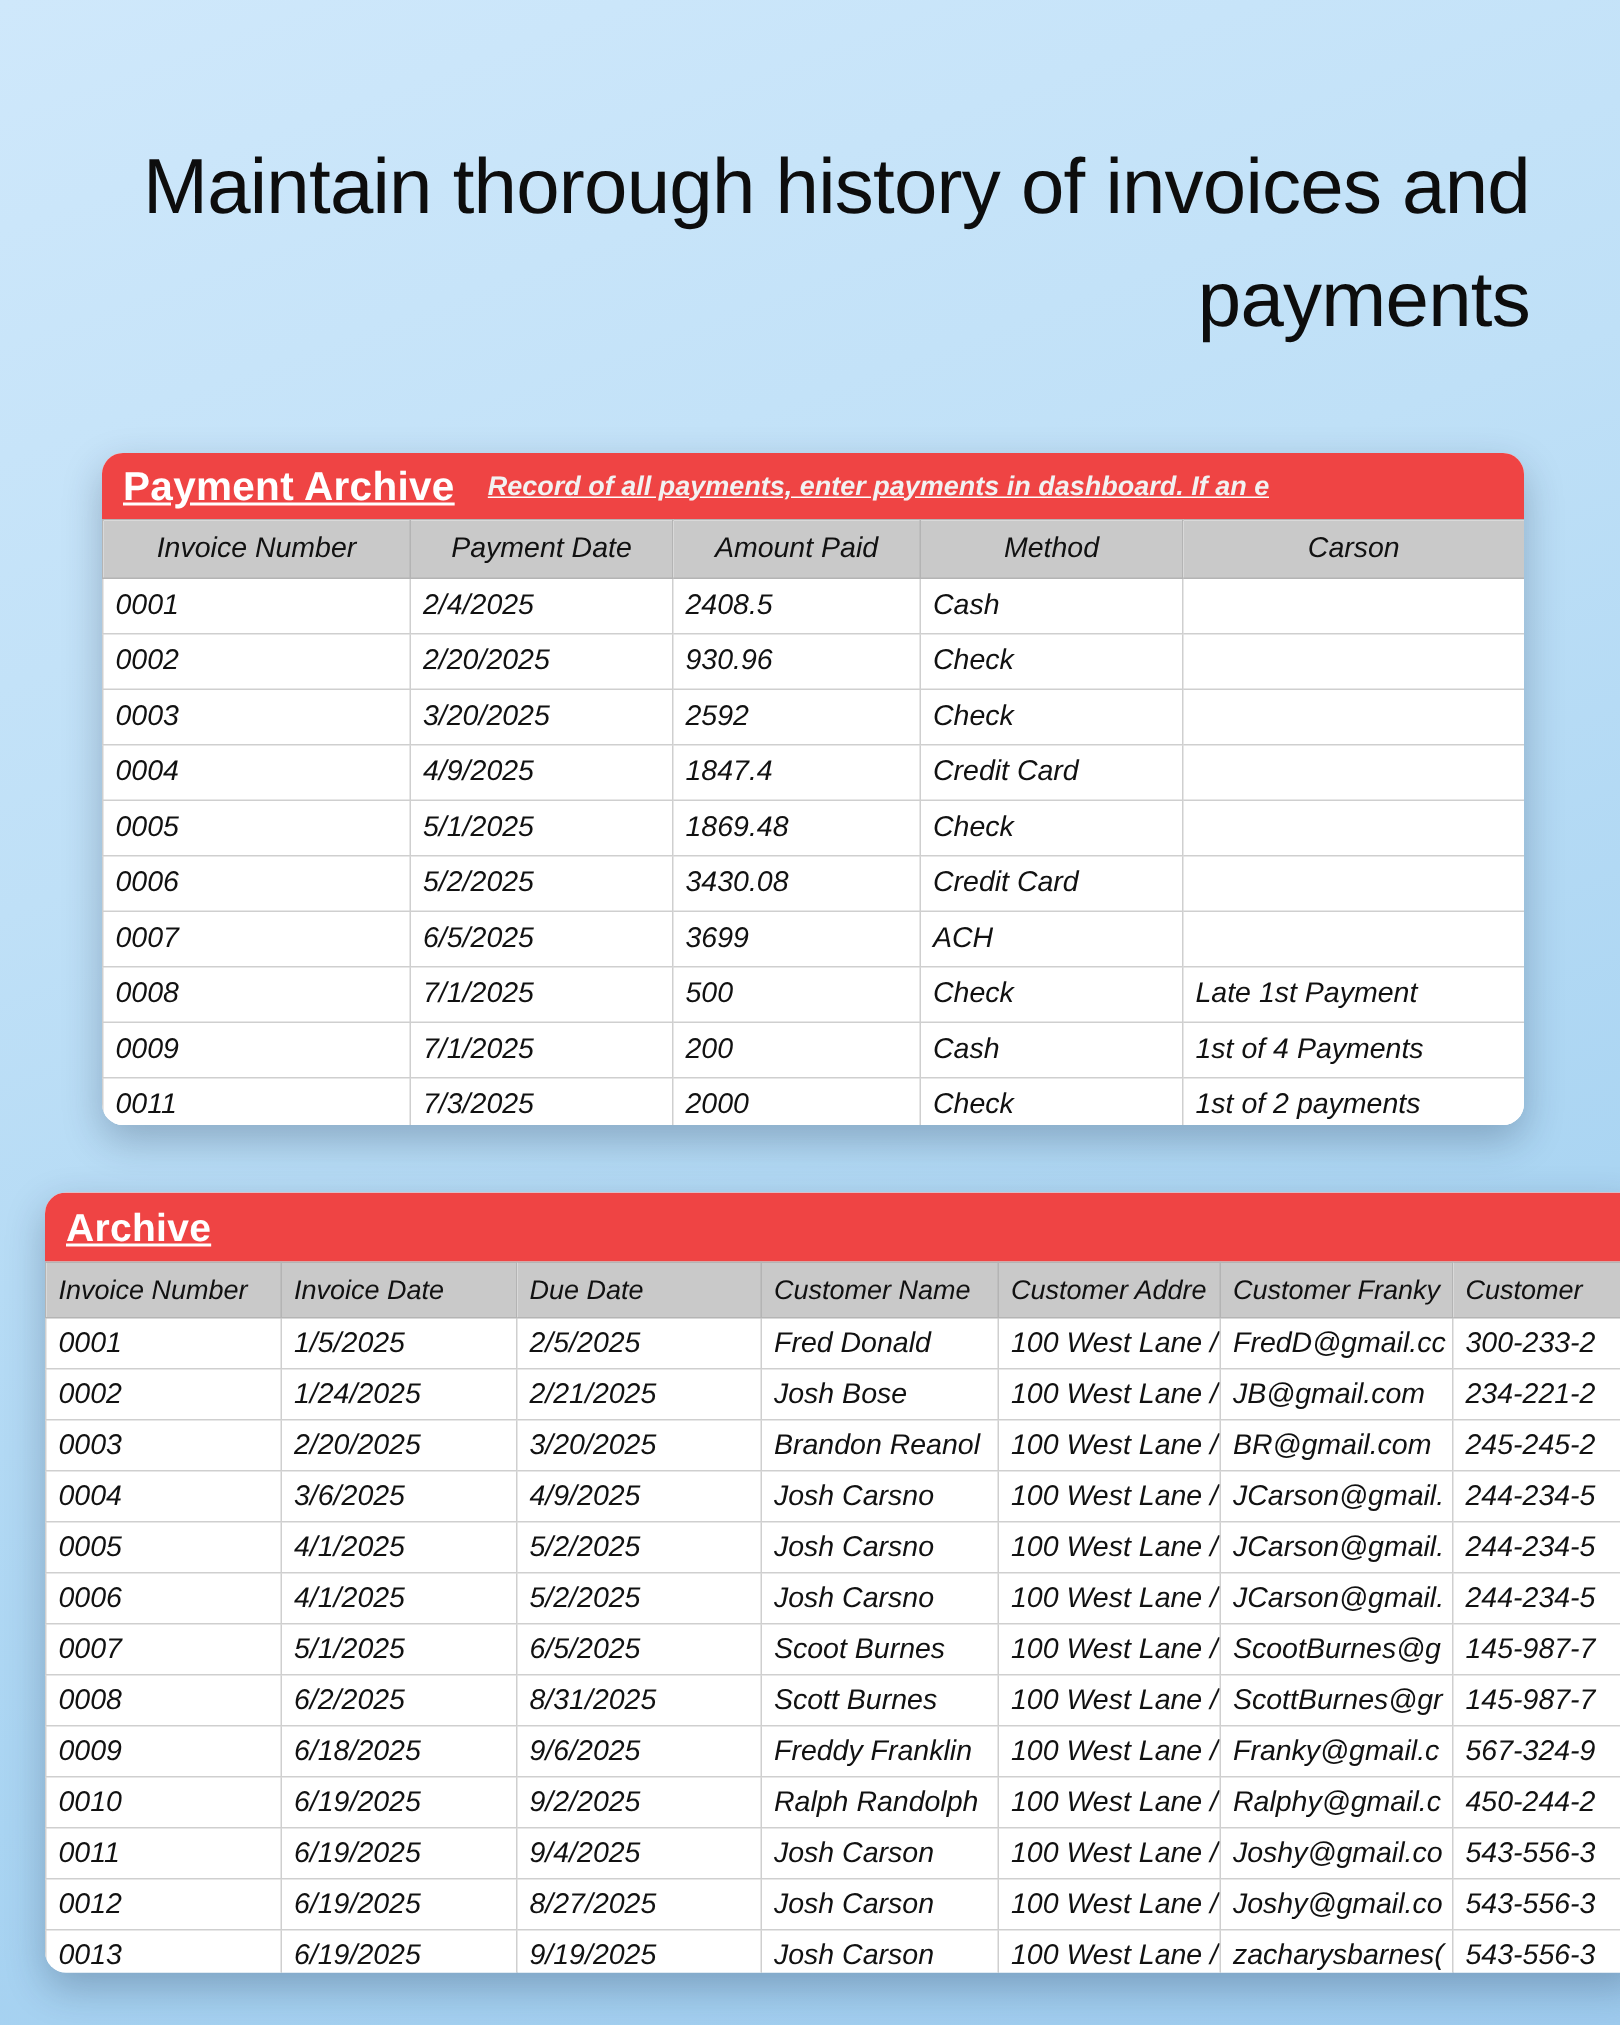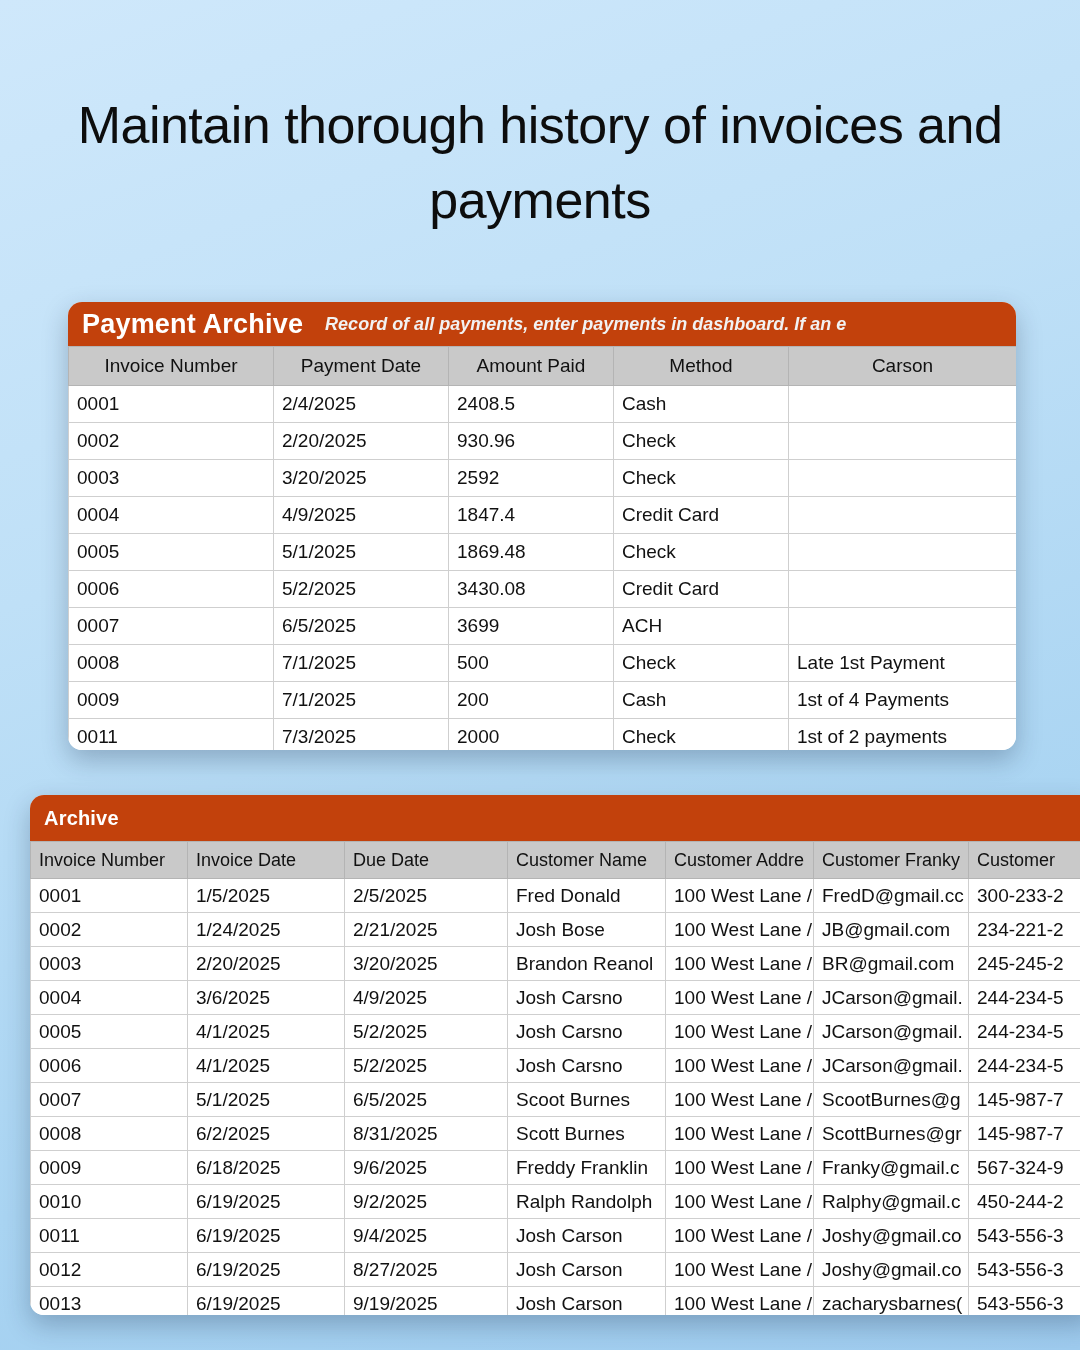--- a/index.html
+++ b/index.html
@@ -11,21 +11,21 @@
     height: 1350px;
     font-family: "Liberation Sans", sans-serif;
     background: linear-gradient(160deg, #cfe8fb 0%, #bfe0f7 35%, #a9d4f2 70%, #9ecbee 100%);
     overflow: hidden;
     position: relative;
   }
 
   
   .headline {
     padding: 88px 60px 0 60px;
-    text-align: center;
+    text-align: right;
     font-size: 52px;
     line-height: 1.45;
     color: #0d0d0d;
     font-weight: 400;
     letter-spacing: -0.5px;
   }
 
   
   .sheet {
     position: absolute;
@@ -46,53 +46,55 @@
   .sheet-archive {
     left: 30px;
     top: 795px;
     width: 1065px;
     height: 520px;
     border-radius: 14px;
   }
 
   
   .banner {
-    background: #c2410c;
+    background: #ef4444;
     color: #ffffff;
     display: flex;
     align-items: center;
     padding: 0 14px;
     height: 44px;
     white-space: nowrap;
     overflow: hidden;
+    text-decoration: underline;
   }
   .banner-title {
     font-size: 27px;
     font-weight: 700;
     letter-spacing: 0.2px;
     margin-right: 22px;
   }
   .banner-sub {
     font-size: 18px;
     font-style: italic;
     font-weight: 600;
     color: #f2f2f2;
     overflow: hidden;
     text-overflow: clip;
     white-space: nowrap;
   }
   .sheet-archive .banner { height: 46px; }
-  .sheet-archive .banner-title { font-size: 20px; text-align: right; }
+  .sheet-archive .banner-title { font-size: 26px; text-align: right; }
   .sheet-archive .banner-sub { font-size: 17px; }
 
   
   table {
     border-collapse: collapse;
     width: 100%;
     table-layout: fixed;
+    font-style: italic;
   }
   th, td {
     font-size: 19px;
     color: #111;
     padding: 0 8px;
     border: 1px solid #cfcfcf;
     height: 36px;
     overflow: hidden;
     white-space: nowrap;
     text-overflow: clip;

